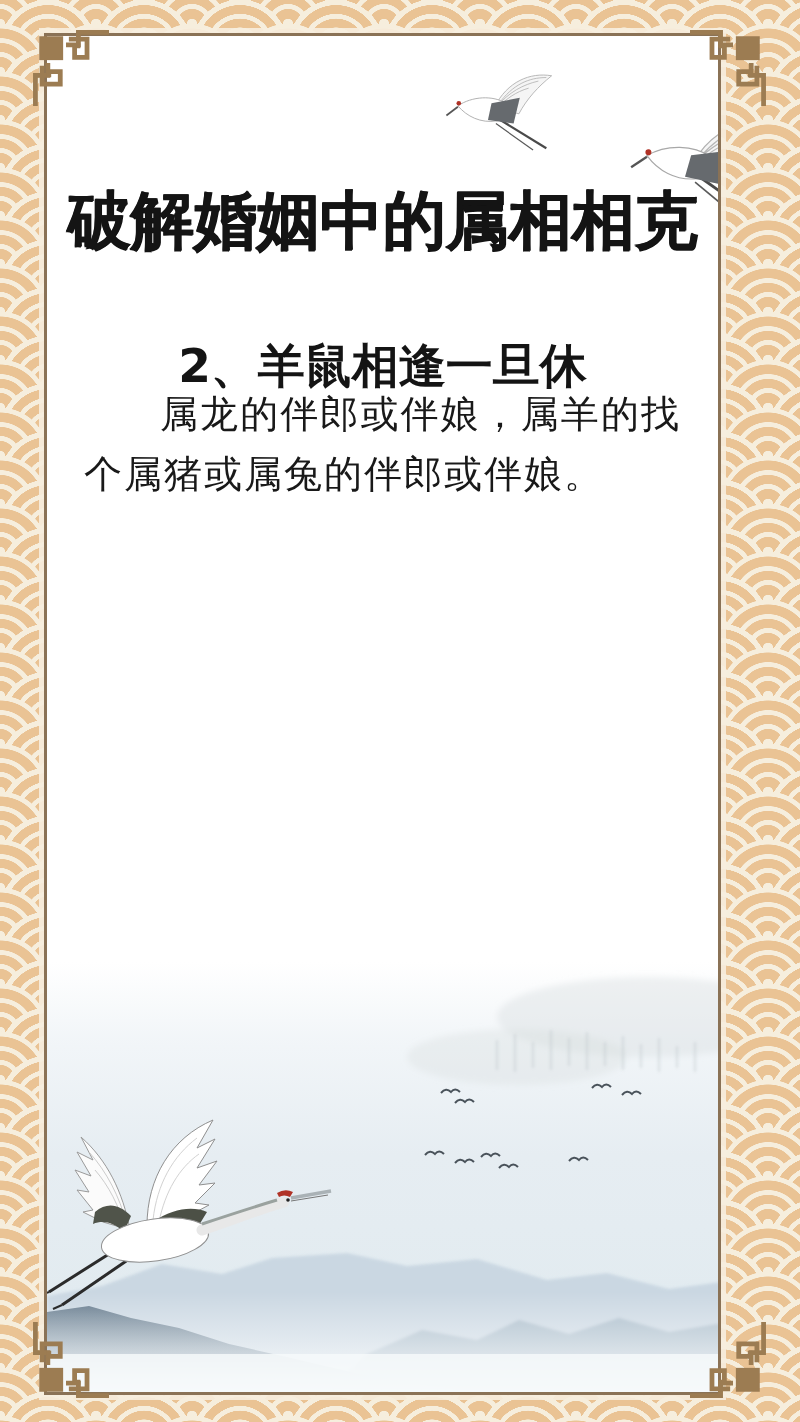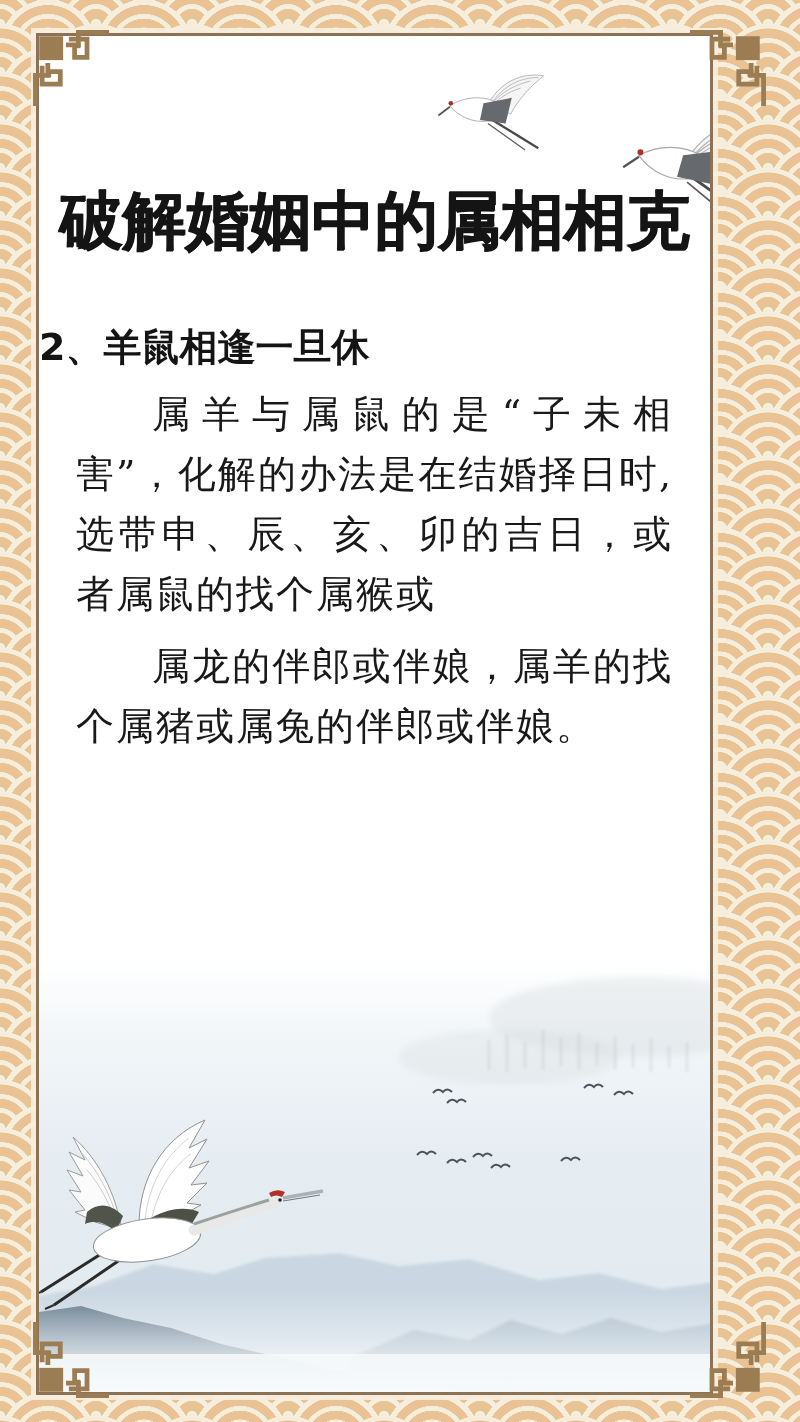--- a/index.html
+++ b/index.html
@@ -13,31 +13,31 @@
        font-family:"Liberation Sans",sans-serif;}
   .stage{position:absolute;inset:0;
     background-color:var(--pattern-tan);
     background-image:
       radial-gradient(circle at 100% 150%, var(--pattern-tan) 24%, var(--pattern-cream) 24.5%, var(--pattern-cream) 28%, var(--pattern-tan) 28.5%, var(--pattern-tan) 36%, var(--pattern-cream) 36.5%, var(--pattern-cream) 40%, transparent 40.5%, transparent),
       radial-gradient(circle at 0 150%, var(--pattern-tan) 24%, var(--pattern-cream) 24.5%, var(--pattern-cream) 28%, var(--pattern-tan) 28.5%, var(--pattern-tan) 36%, var(--pattern-cream) 36.5%, var(--pattern-cream) 40%, transparent 40.5%, transparent),
       radial-gradient(circle at 50% 100%, var(--pattern-cream) 10%, var(--pattern-tan) 10.5%, var(--pattern-tan) 23%, var(--pattern-cream) 23.5%, var(--pattern-cream) 30%, var(--pattern-tan) 30.5%, var(--pattern-tan) 43%, var(--pattern-cream) 43.5%, var(--pattern-cream) 50%, var(--pattern-tan) 50.5%, var(--pattern-tan) 63%, var(--pattern-cream) 63.5%, var(--pattern-cream) 71%, transparent 71.5%, transparent),
       radial-gradient(circle at 100% 50%, var(--pattern-cream) 5%, var(--pattern-tan) 5.5%, var(--pattern-tan) 15%, var(--pattern-cream) 15.5%, var(--pattern-cream) 20%, var(--pattern-tan) 20.5%, var(--pattern-tan) 29%, var(--pattern-cream) 29.5%, var(--pattern-cream) 34%, var(--pattern-tan) 34.5%, var(--pattern-tan) 44%, var(--pattern-cream) 44.5%, var(--pattern-cream) 49%, transparent 49.5%, transparent),
       radial-gradient(circle at 0 50%, var(--pattern-cream) 5%, var(--pattern-tan) 5.5%, var(--pattern-tan) 15%, var(--pattern-cream) 15.5%, var(--pattern-cream) 20%, var(--pattern-tan) 20.5%, var(--pattern-tan) 29%, var(--pattern-cream) 29.5%, var(--pattern-cream) 34%, var(--pattern-tan) 34.5%, var(--pattern-tan) 44%, var(--pattern-cream) 44.5%, var(--pattern-cream) 49%, transparent 49.5%, transparent);
     background-size:96px 48px;}
-  .card{position:absolute;left:36px;top:33px;width:677px;height:1362px;box-sizing:border-box;
+  .card{position:absolute;left:44px;top:33px;width:677px;height:1362px;box-sizing:border-box;
         background:#fff;border:3px solid var(--frame-brown);
         box-shadow:0 0 0 5px rgba(246,238,221,.92);overflow:hidden;}
   .frame-layer{position:absolute;left:36px;top:33px;width:727px;height:1362px;pointer-events:none;z-index:9;}
   h1.title{position:absolute;top:142px;left:0;right:0;margin:0;text-align:center;z-index:3;
     font-family:"DejaVu Serif","Liberation Serif",serif;font-weight:900;
     font-size:63px;letter-spacing:0px;color:var(--ink-text);
     text-shadow:1px 0 0 var(--ink-text),0 1px 0 var(--ink-text);}
-  h2.subtitle{position:absolute;top:286px;left:0;right:0;margin:0;text-align:left;z-index:3;
+  h2.subtitle{position:absolute;top:286px;left:0;right:0;margin:13px;text-align:center;z-index:3;
     font-family:"DejaVu Sans","Liberation Sans",sans-serif;font-weight:800;
-    font-size:38px;color:var(--ink-text);}
+    font-size:47px;color:var(--ink-text);}
   .body-text{position:absolute;top:348px;left:0;right:0;padding:0 37px;z-index:3;}
   .body-text p{margin:0 0 12px 0;text-indent:2em;text-align:justify;
     font-family:"DejaVu Serif","Liberation Serif",serif;
     font-size:38px;line-height:60px;letter-spacing:2px;color:#191919;}
   .crane-small{position:absolute;z-index:2;}
   .crane-1{left:398px;top:38px;width:116px;height:84px;}
   .crane-2{left:582px;top:82px;width:152px;height:110px;transform:rotate(4deg);}
   .landscape{position:absolute;left:0;right:0;bottom:0;height:430px;z-index:1;
     background:linear-gradient(180deg, rgba(231,238,243,0) 0%, rgba(231,238,243,.55) 18%, #e6edf2 45%, #e2ebf0 78%, #edf2f5 100%);}
   .landscape svg{position:absolute;inset:0;}
@@ -75,21 +75,20 @@
       <path d="M60 34 C76 12 94 4 114 4 M57 38 C72 20 88 12 105 8 M55 42 C68 28 80 20 94 16" stroke="#b6b6b6" stroke-width="1" fill="none"></path>
       <path d="M14 36 C30 25 54 24 68 33 C78 40 75 50 58 53 C40 56 24 48 14 36 Z" fill="#ffffff" stroke="#a8a8a8" stroke-width="1"></path>
       <path d="M52 33 L84 27 L77 56 L48 52 Z" fill="#666a6e"></path>
       <path d="M14 37 L1 47" stroke="#555" stroke-width="2" fill="none"></path>
       <circle cx="15" cy="33" r="2.6" fill="var(--crane-crown-red)"></circle>
     </svg>
 
     <h2 class="subtitle">2、羊鼠相逢一旦休</h2>
 
     <div class="body-text">
-      <p>属羊与属鼠的是“子未相害”，化解的办法是在结婚择日时,选带申、辰、亥、卯的吉日，或者属鼠的找个属猴或</p>
       <p>属龙的伴郎或伴娘，属羊的找个属猪或属兔的伴郎或伴娘。</p>
     </div>
 
     <div class="landscape">
       <svg viewBox="0 0 727 430" width="727" height="430">
         <defs>
           <filter id="soft" x="-20%" y="-20%" width="140%" height="140%">
               <feGaussianBlur stdDeviation="3"></feGaussianBlur>
             </filter>
           <filter id="soft2" x="-20%" y="-20%" width="140%" height="140%">

